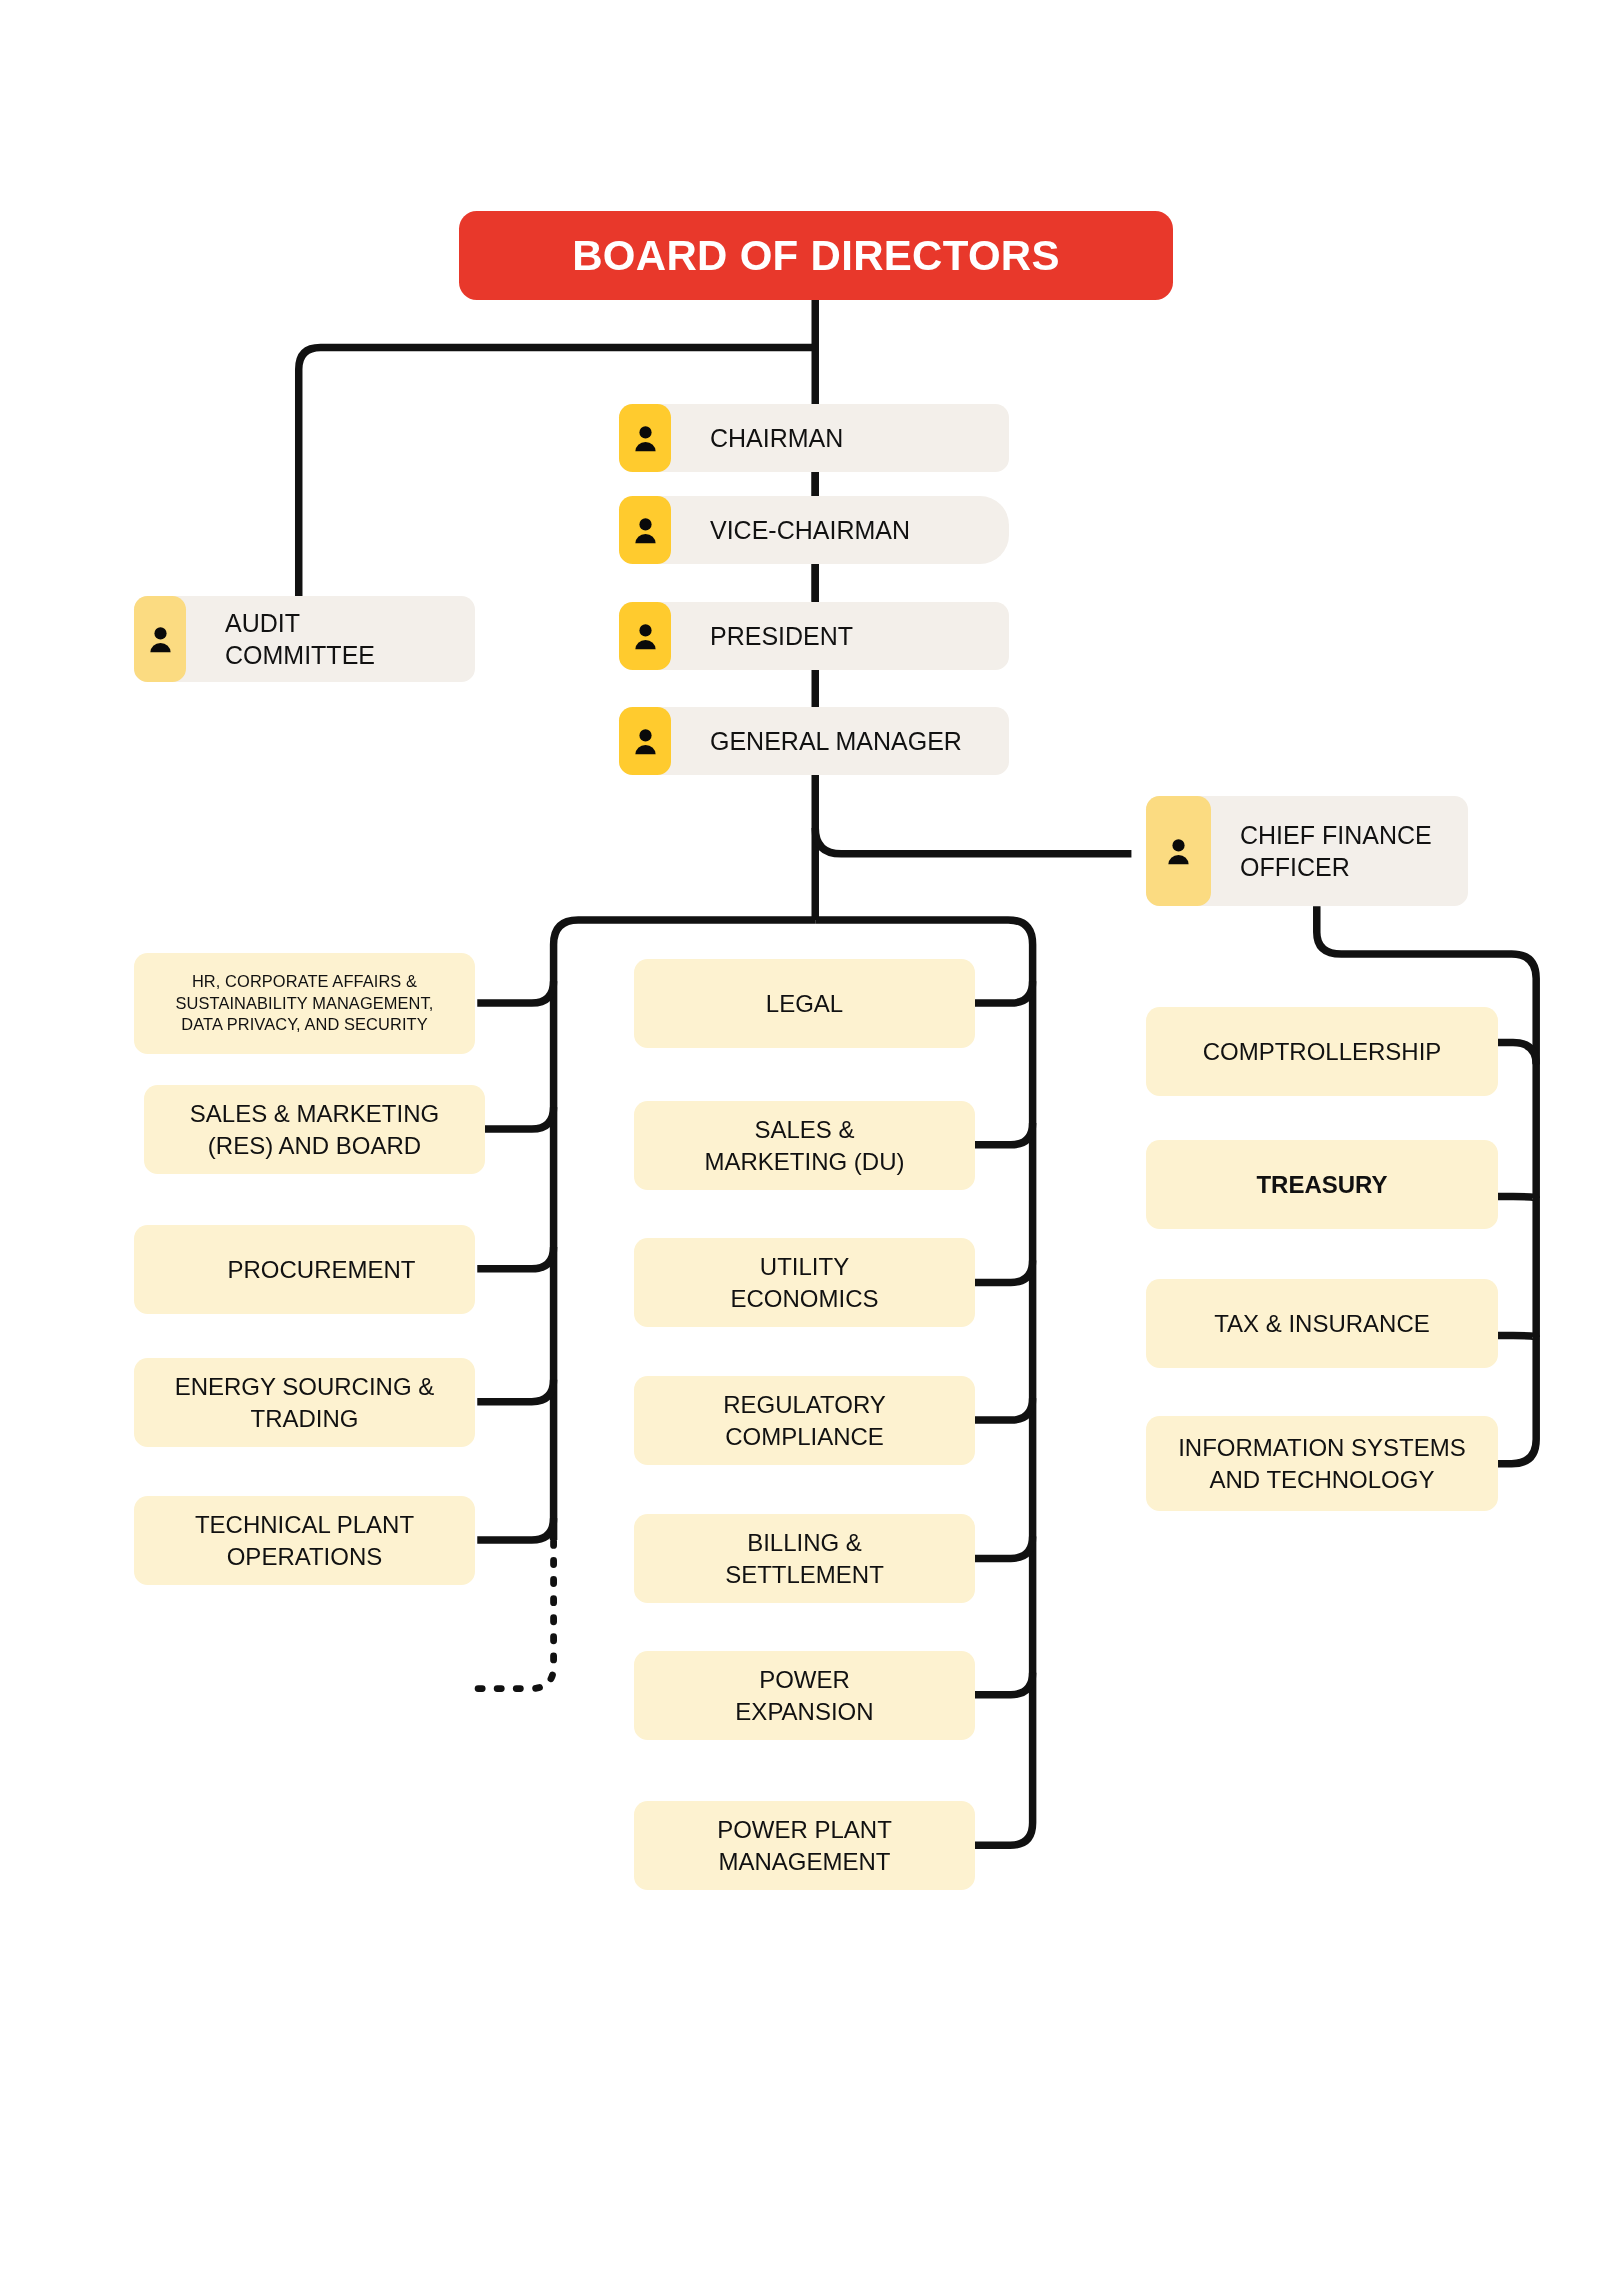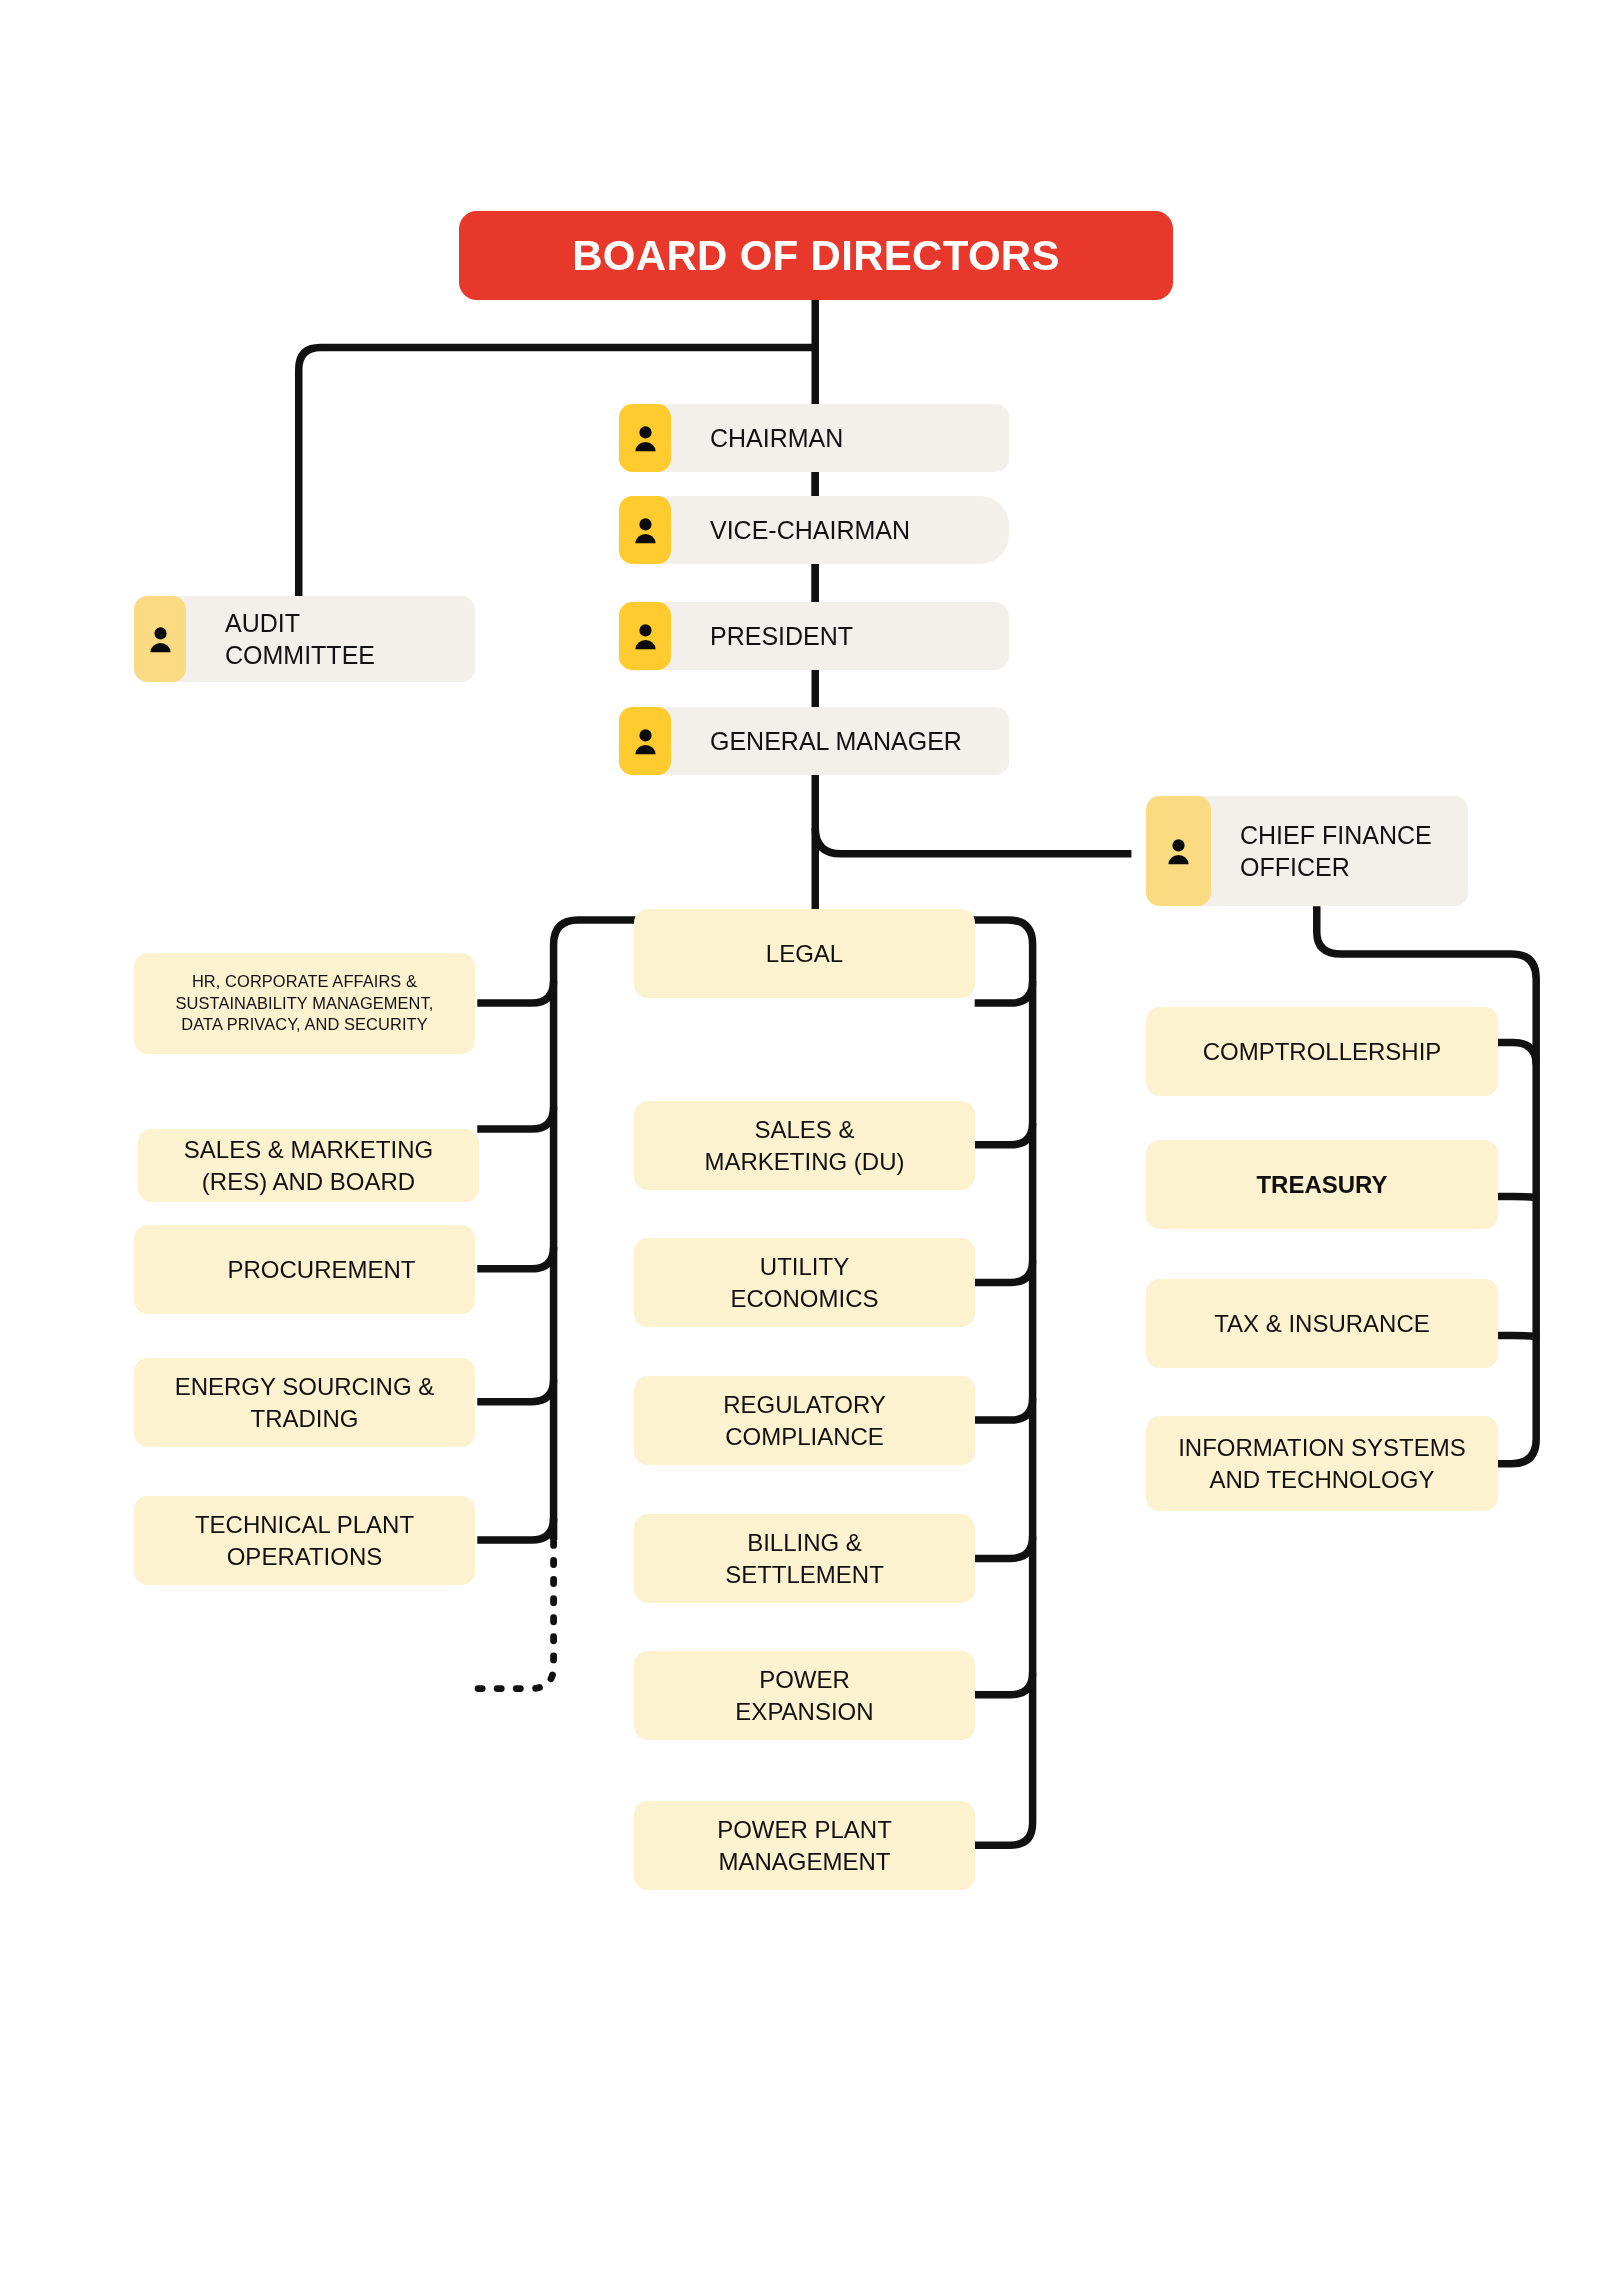--- a/index.html
+++ b/index.html
@@ -200,21 +200,21 @@
   </div>
 
   <div class="dept-node tiny" style="left:134px;top:953px;width:341px;height:101px;">
     <span>
       <span class="dept-label" style="display:block;">HR, CORPORATE AFFAIRS &amp;</span>
       <span class="dept-label" style="display:block;">SUSTAINABILITY MANAGEMENT,</span>
       <span class="dept-label" style="display:block;">DATA PRIVACY, AND SECURITY</span>
     </span>
   </div>
 
-  <div class="dept-node" style="left:138px;top:1085px;width:341px;height:73px;margin-top:44px;">
+  <div class="dept-node" style="left:144px;top:1085px;width:341px;height:89px;">
     <span>
       <span class="dept-label" style="display:block;">SALES &amp; MARKETING</span>
       <span class="dept-label" style="display:block;">(RES) AND BOARD</span>
     </span>
   </div>
 
   <div class="dept-node" style="left:134px;top:1225px;width:341px;height:89px;">
     <span>
       <span class="dept-label" style="display:block;margin-left:34px;">PROCUREMENT</span>
     </span>
@@ -228,21 +228,21 @@
   </div>
 
   <div class="dept-node" style="left:134px;top:1496px;width:341px;height:89px;">
     <span>
       <span class="dept-label" style="display:block;">TECHNICAL PLANT</span>
       <span class="dept-label" style="display:block;">OPERATIONS</span>
     </span>
   </div>
 
 
-  <div class="dept-node" style="left:634px;top:909px;width:341px;height:89px;">
+  <div class="dept-node" style="left:634px;top:959px;width:341px;height:89px;">
     <span>
       <span class="dept-label" style="display:block;">LEGAL</span>
     </span>
   </div>
 
   <div class="dept-node" style="left:634px;top:1101px;width:341px;height:89px;">
     <span>
       <span class="dept-label" style="display:block;">SALES &amp;</span>
       <span class="dept-label" style="display:block;">MARKETING (DU)</span>
     </span>

